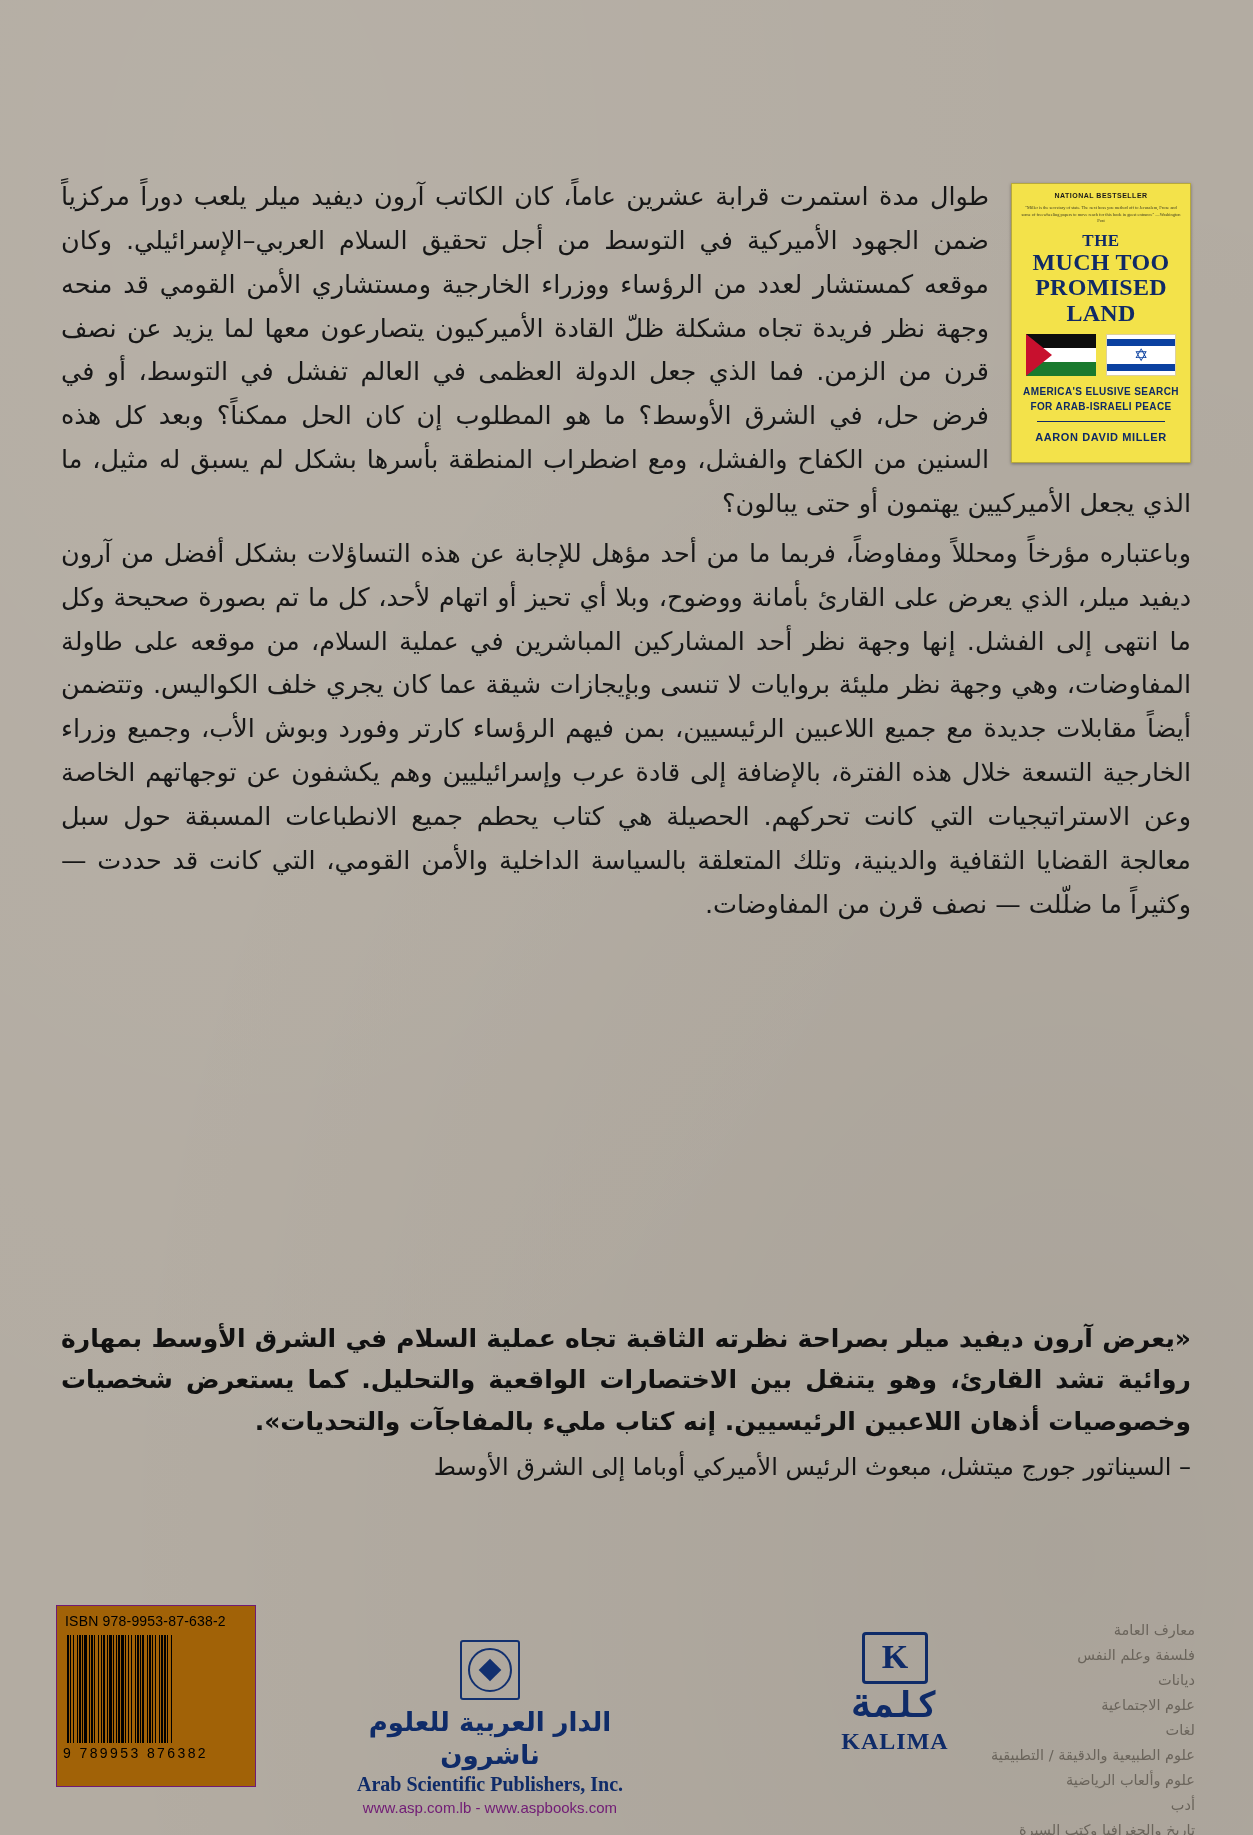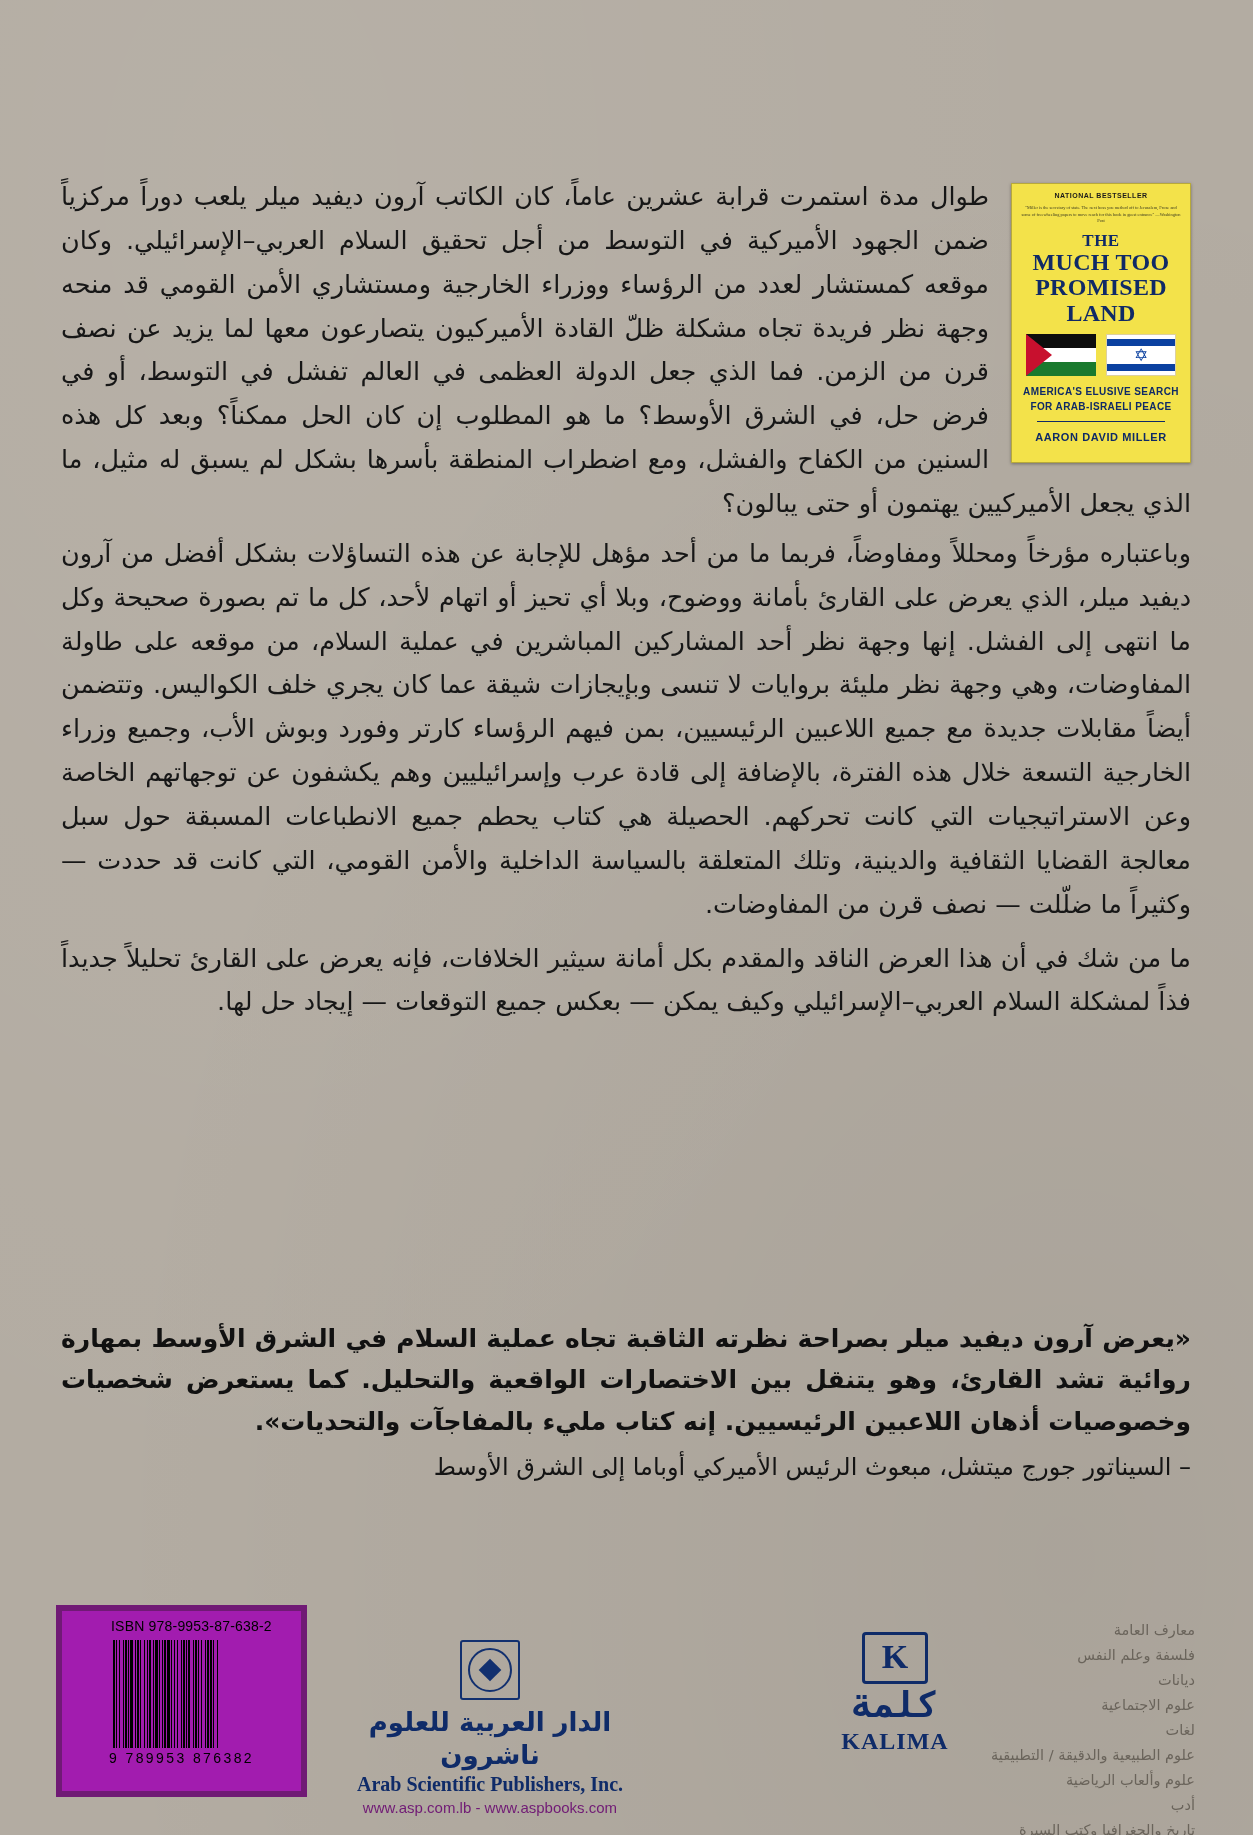--- a/index.html
+++ b/index.html
@@ -185,24 +185,23 @@
     color: #141414;
   }
 
   
   .isbn-box {
     position: absolute;
     left: 56px;
     top: 1605px;
     width: 198px;
     height: 180px;
-    background: #a21caf;
-    border: 6px solid #701a75;
+    background: #a16207;
+    border: 1px solid #701a75;
     direction: ltr;
-    padding-left: 41px;
   }
   .isbn-text {
     font-family: "Liberation Sans", sans-serif;
     font-size: 14px;
     color: #000;
     padding: 7px 0 0 8px;
     letter-spacing: 0.2px;
   }
   .barcode {
     margin: 6px 10px 0 10px;
@@ -354,21 +353,20 @@
         </div>
       </div>
       <div class="sub">AMERICA'S ELUSIVE SEARCH</div>
       <div class="sub" style="margin-top:0">FOR ARAB-ISRAELI PEACE</div>
       <div class="rule"></div>
       <div class="author">AARON DAVID MILLER</div>
     </div>
 
     <p class="para p1">طوال مدة استمرت قرابة عشرين عاماً، كان الكاتب آرون ديفيد ميلر يلعب دوراً مركزياً ضمن الجهود الأميركية في التوسط من أجل تحقيق السلام العربي–الإسرائيلي. وكان موقعه كمستشار لعدد من الرؤساء ووزراء الخارجية ومستشاري الأمن القومي قد منحه وجهة نظر فريدة تجاه مشكلة ظلّ القادة الأميركيون يتصارعون معها لما يزيد عن نصف قرن من الزمن. فما الذي جعل الدولة العظمى في العالم تفشل في التوسط، أو في فرض حل، في الشرق الأوسط؟ ما هو المطلوب إن كان الحل ممكناً؟ وبعد كل هذه السنين من الكفاح والفشل، ومع اضطراب المنطقة بأسرها بشكل لم يسبق له مثيل، ما الذي يجعل الأميركيين يهتمون أو حتى يبالون؟</p>
     <p class="para p2">وباعتباره مؤرخاً ومحللاً ومفاوضاً، فربما ما من أحد مؤهل للإجابة عن هذه التساؤلات بشكل أفضل من آرون ديفيد ميلر، الذي يعرض على القارئ بأمانة ووضوح، وبلا أي تحيز أو اتهام لأحد، كل ما تم بصورة صحيحة وكل ما انتهى إلى الفشل. إنها وجهة نظر أحد المشاركين المباشرين في عملية السلام، من موقعه على طاولة المفاوضات، وهي وجهة نظر مليئة بروايات لا تنسى وبإيجازات شيقة عما كان يجري خلف الكواليس. وتتضمن أيضاً مقابلات جديدة مع جميع اللاعبين الرئيسيين، بمن فيهم الرؤساء كارتر وفورد وبوش الأب، وجميع وزراء الخارجية التسعة خلال هذه الفترة، بالإضافة إلى قادة عرب وإسرائيليين وهم يكشفون عن توجهاتهم الخاصة وعن الاستراتيجيات التي كانت تحركهم. الحصيلة هي كتاب يحطم جميع الانطباعات المسبقة حول سبل معالجة القضايا الثقافية والدينية، وتلك المتعلقة بالسياسة الداخلية والأمن القومي، التي كانت قد حددت — وكثيراً ما ضلّلت — نصف قرن من المفاوضات.</p>
-    <p class="para p3">ما من شك في أن هذا العرض الناقد والمقدم بكل أمانة سيثير الخلافات، فإنه يعرض على القارئ تحليلاً جديداً فذاً لمشكلة السلام العربي–الإسرائيلي وكيف يمكن — بعكس جميع التوقعات — إيجاد حل لها.</p>
   </div>
 
   <div class="quote-block">
     <div>«يعرض آرون ديفيد ميلر بصراحة نظرته الثاقبة تجاه عملية السلام في الشرق الأوسط بمهارة روائية تشد القارئ، وهو يتنقل بين الاختصارات الواقعية والتحليل. كما يستعرض شخصيات وخصوصيات أذهان اللاعبين الرئيسيين. إنه كتاب مليء بالمفاجآت والتحديات».</div>
     <div class="quote-attr">– السيناتور جورج ميتشل، مبعوث الرئيس الأميركي أوباما إلى الشرق الأوسط</div>
   </div>
 
   <div class="isbn-box">
     <div class="isbn-text">ISBN 978-9953-87-638-2</div>
     <div class="barcode" id="barcode">

